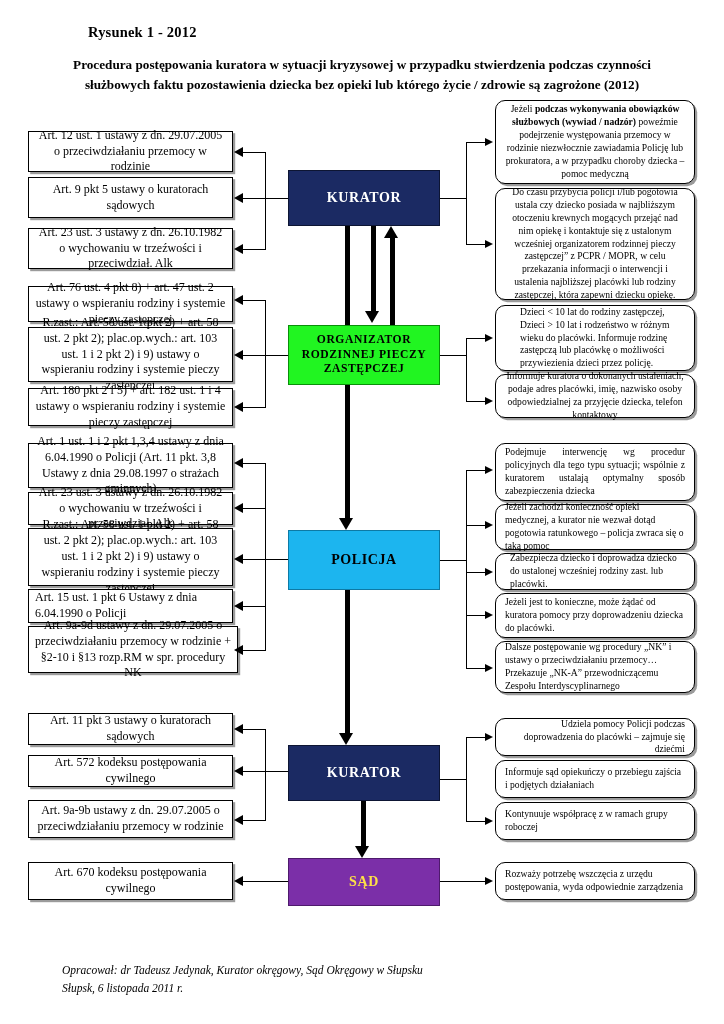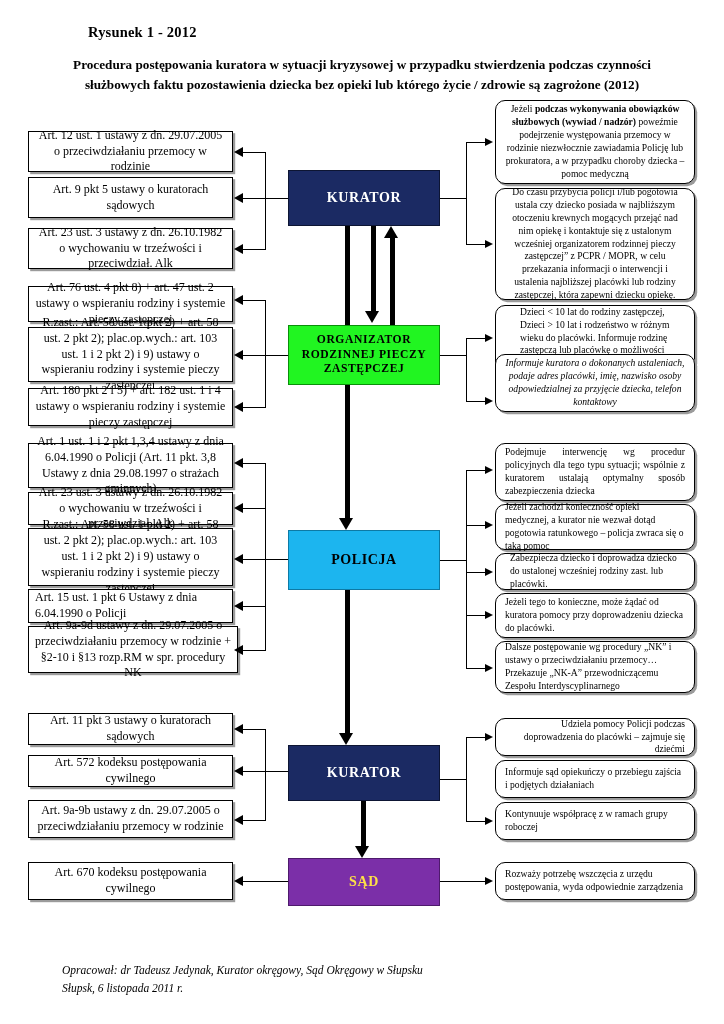--- a/index.html
+++ b/index.html
@@ -223,33 +223,33 @@
 <div class="act-box center" style="left:495px; top:188px; width:200px; height:112px;">Do czasu przybycia policji i/lub pogotowia ustala czy dziecko posiada w najbliższym otoczeniu krewnych mogących przejąć nad nim opiekę i kontaktuje się z ustalonym wcześniej organizatorem rodzinnej pieczy zastępczej” z PCPR / MOPR, w celu przekazania informacji o interwencji i ustalenia najbliższej placówki lub rodziny zastępczej, która zapewni dziecku opiekę.</div>
 
 <div class="vline" style="left:466px; top:142px; height:102px;"></div>
 <div class="hline" style="left:440px; top:198px; width:26px;"></div>
 <div class="hline" style="left:466px; top:142px; width:19px;"></div>
 <div class="hline" style="left:466px; top:244px; width:19px;"></div>
 <div class="arrow-right" style="left:485px; top:137.5px;"></div>
 <div class="arrow-right" style="left:485px; top:239.5px;"></div>
 
 <div class="act-box" style="left:495px; top:305px; width:200px; height:66px;padding-left:24px;">Dzieci &lt; 10 lat do rodziny zastępczej, Dzieci &gt; 10 lat i rodzeństwo w różnym wieku do placówki. Informuje rodzinę zastępczą lub placówkę o możliwości przywiezienia dzieci przez policję.</div>
-<div class="act-box center" style="left:495px; top:354px; width:200px; height:58px;font-style:italic;">Informuje kuratora o dokonanych ustaleniach, podaje adres placówki, imię, nazwisko osoby odpowiedzialnej za przyjęcie dziecka, telefon kontaktowy</div>
+<div class="act-box center" style="left:495px; top:374px; width:200px; height:44px;">Informuje kuratora o dokonanych ustaleniach, podaje adres placówki, imię, nazwisko osoby odpowiedzialnej za przyjęcie dziecka, telefon kontaktowy</div>
 
 <div class="vline" style="left:466px; top:338px; height:63px;"></div>
 <div class="hline" style="left:440px; top:355px; width:26px;"></div>
 <div class="hline" style="left:466px; top:338px; width:19px;"></div>
 <div class="hline" style="left:466px; top:401px; width:19px;"></div>
 <div class="arrow-right" style="left:485px; top:333.5px;"></div>
 <div class="arrow-right" style="left:485px; top:396.5px;"></div>
 
 <div class="act-box justify" style="left:495px; top:443px; width:200px; height:58px;">Podejmuje interwencję wg procedur policyjnych dla tego typu sytuacji; wspólnie z kuratorem ustalają optymalny sposób zabezpieczenia dziecka</div>
 <div class="act-box" style="left:495px; top:504px; width:200px; height:46px;">Jeżeli zachodzi konieczność opieki medycznej, a kurator nie wezwał dotąd  pogotowia ratunkowego – policja zwraca się o taką  pomoc</div>
 <div class="act-box" style="left:495px; top:553px; width:200px; height:37px;padding-left:14px;">Zabezpiecza dziecko i doprowadza dziecko do ustalonej wcześniej rodziny zast.  lub placówki.</div>
-<div class="act-box" style="left:495px; top:593px; width:200px; height:45px;">Jeżeli tego to konieczne,  może żądać od kuratora pomocy przy doprowadzeniu dziecka do placówki.</div>
+<div class="act-box" style="left:495px; top:593px; width:200px; height:45px;">Jeżeli jest to konieczne,  może żądać od kuratora pomocy przy doprowadzeniu dziecka do placówki.</div>
 <div class="act-box" style="left:495px; top:641px; width:200px; height:52px;">Dalsze postępowanie wg procedury „NK” i ustawy o przeciwdziałaniu przemocy… Przekazuje „NK-A” przewodniczącemu Zespołu Interdyscyplinarnego</div>
 
 <div class="vline" style="left:466px; top:470px; height:198px;"></div>
 <div class="hline" style="left:440px; top:560px; width:26px;"></div>
 <div class="hline" style="left:466px; top:470px; width:19px;"></div>
 <div class="hline" style="left:466px; top:525px; width:19px;"></div>
 <div class="hline" style="left:466px; top:572px; width:19px;"></div>
 <div class="hline" style="left:466px; top:615px; width:19px;"></div>
 <div class="hline" style="left:466px; top:668px; width:19px;"></div>
 <div class="arrow-right" style="left:485px; top:465.5px;"></div>

